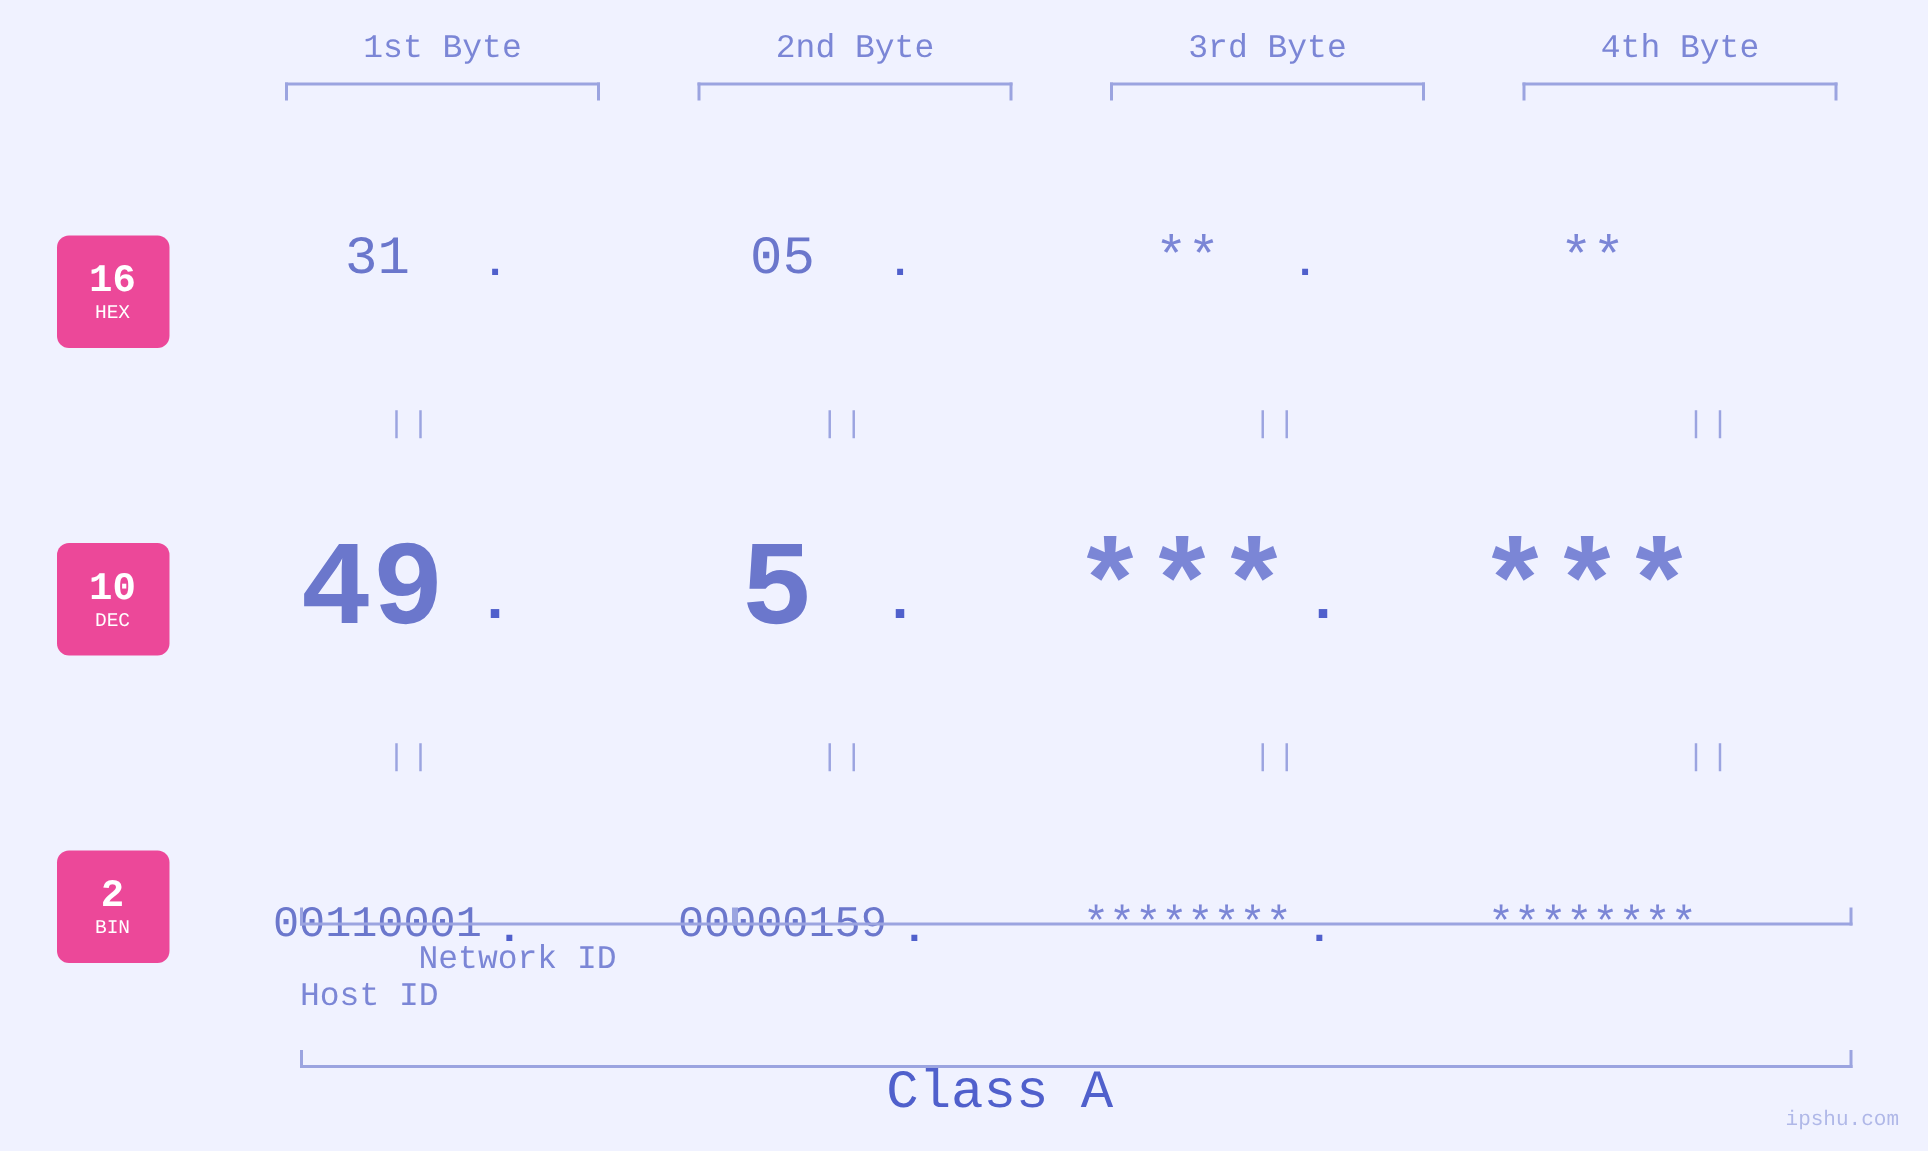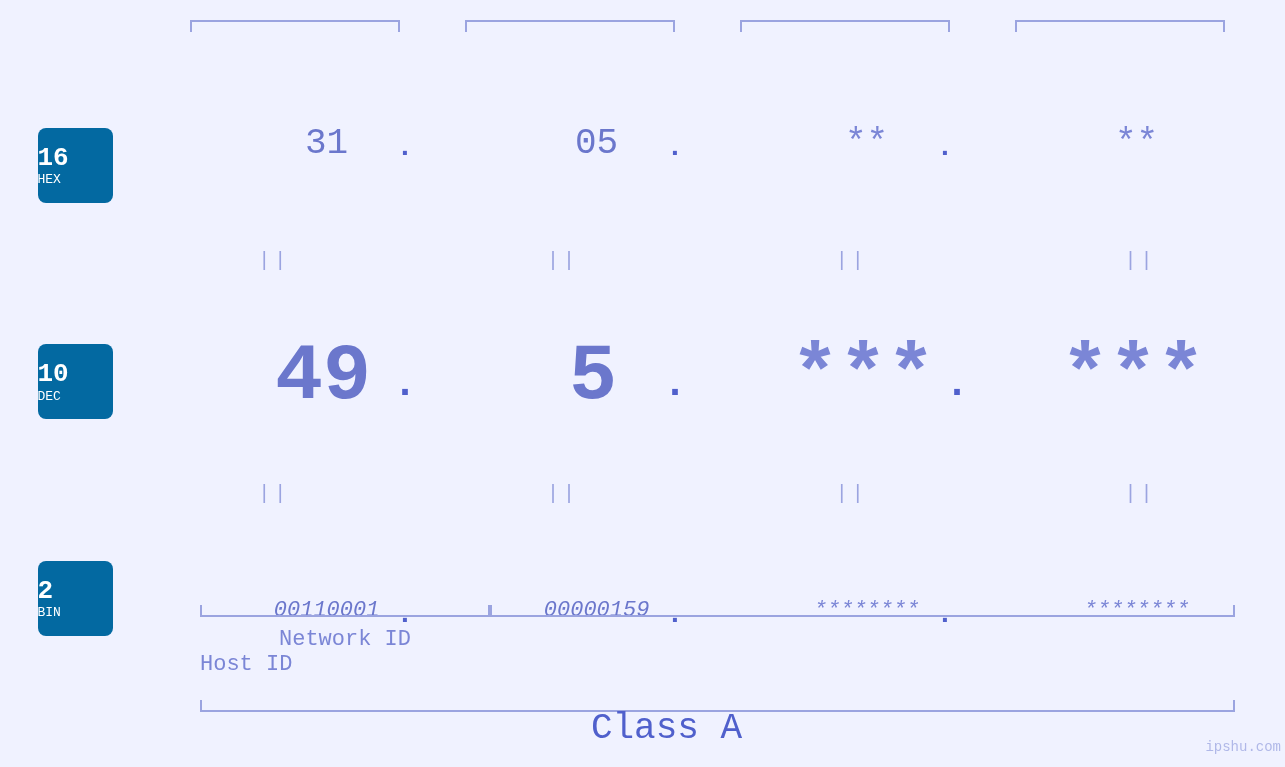--- a/index.html
+++ b/index.html
@@ -71,24 +71,25 @@
       flex-direction: column;
       width: 130px;
       align-items: center;
       justify-content: space-around;
       padding: 10px 0 60px 20px;
     }
 
     .label-badge {
       width: 75px;
       height: 75px;
-      background: #0369a1;
+      background: #ec4899;
       border-radius: 8px;
       display: flex;
       flex-direction: column;
+      align-items: center;
       justify-content: center;
       color: white;
       font-family: 'Courier New', Courier, monospace;
     }
 
     .label-badge .num {
       font-size: 26px;
       font-weight: bold;
       line-height: 1.1;
     }
@@ -104,21 +105,21 @@
       display: flex;
       flex-direction: column;
       padding-bottom: 60px;
     }
 
     
     .data-row {
       flex: 1;
       display: flex;
       align-items: center;
-      justify-content: flex-end;
+      justify-content: flex-start;
     }
 
     
     .sep-row {
       height: 40px;
       display: flex;
       align-items: center;
       justify-content: space-around;
     }
 
@@ -140,21 +141,21 @@
     }
 
     .cell-value {
       color: #6b77cc;
       text-align: center;
       min-width: 120px;
     }
 
     .hex-val { font-size: 36px; }
     .dec-val { font-size: 80px; font-weight: bold; }
-    .bin-val { font-size: 22px; font-style: italic; }
+    .bin-val { font-size: 29px; }
 
     .dot {
       color: #5060cc;
       font-size: 28px;
       font-weight: bold;
       margin-top: 8px;
     }
 
     .dot-dec {
       font-size: 40px;
@@ -240,34 +241,40 @@
       text-align: center;
       color: #5060cc;
       font-size: 36px;
       font-family: 'Courier New', Courier, monospace;
       margin-left: 48px;
     }
 
     .watermark {
       position: absolute;
       bottom: 12px;
-      right: 4px;
+      right: 19px;
       color: #b0b8e8;
       font-size: 14px;
       font-family: 'Courier New', Courier, monospace;
     }
 
     
     .asterisk { color: #7b86d6; }
   </style>
 </head>
 <body>
 
 <div class="container">
 
+  <div class="byte-headers">
+    <div class="byte-header">1st Byte</div>
+    <div class="byte-header">2nd Byte</div>
+    <div class="byte-header">3rd Byte</div>
+    <div class="byte-header">4th Byte</div>
+  </div>
 
   <div class="bracket-row">
     <div class="bracket"></div>
     <div class="bracket"></div>
     <div class="bracket"></div>
     <div class="bracket"></div>
   </div>
 
   <div class="main-grid">
 

